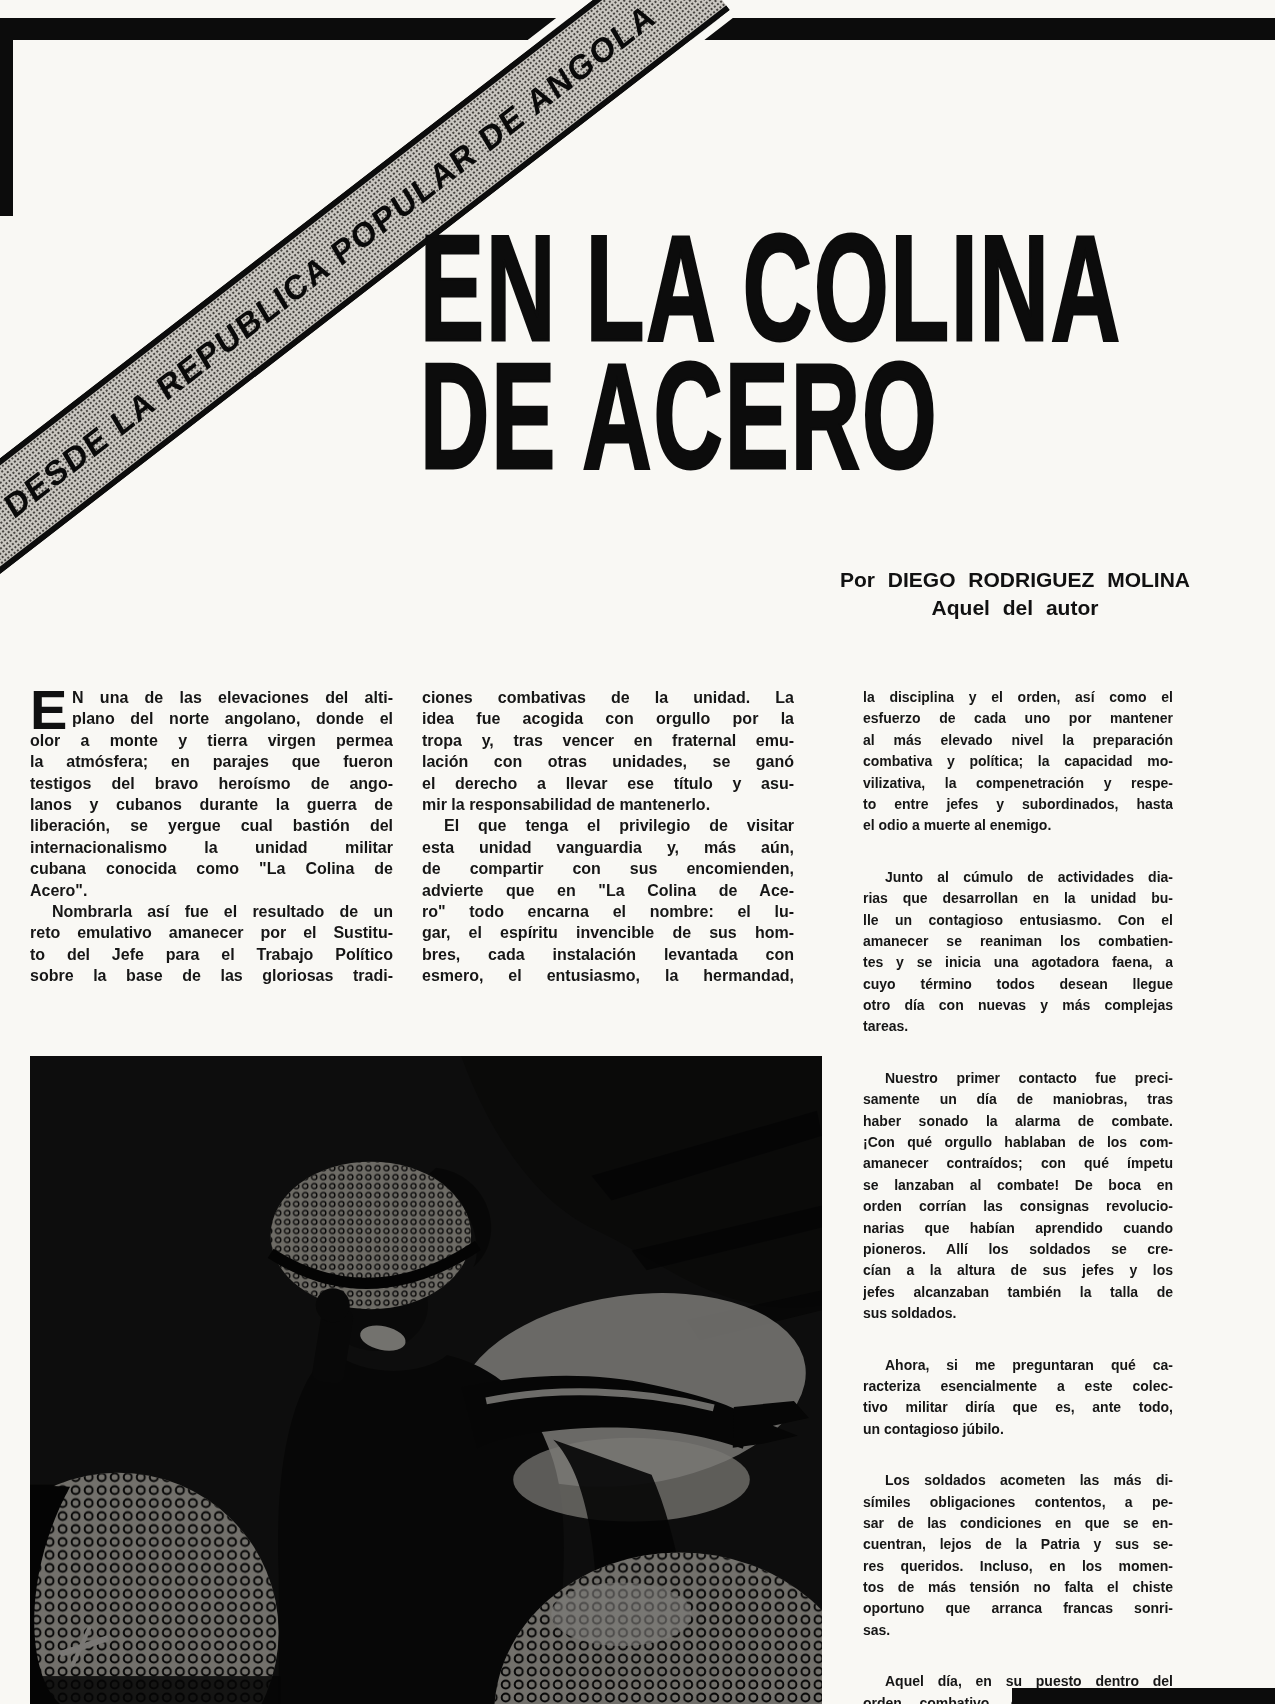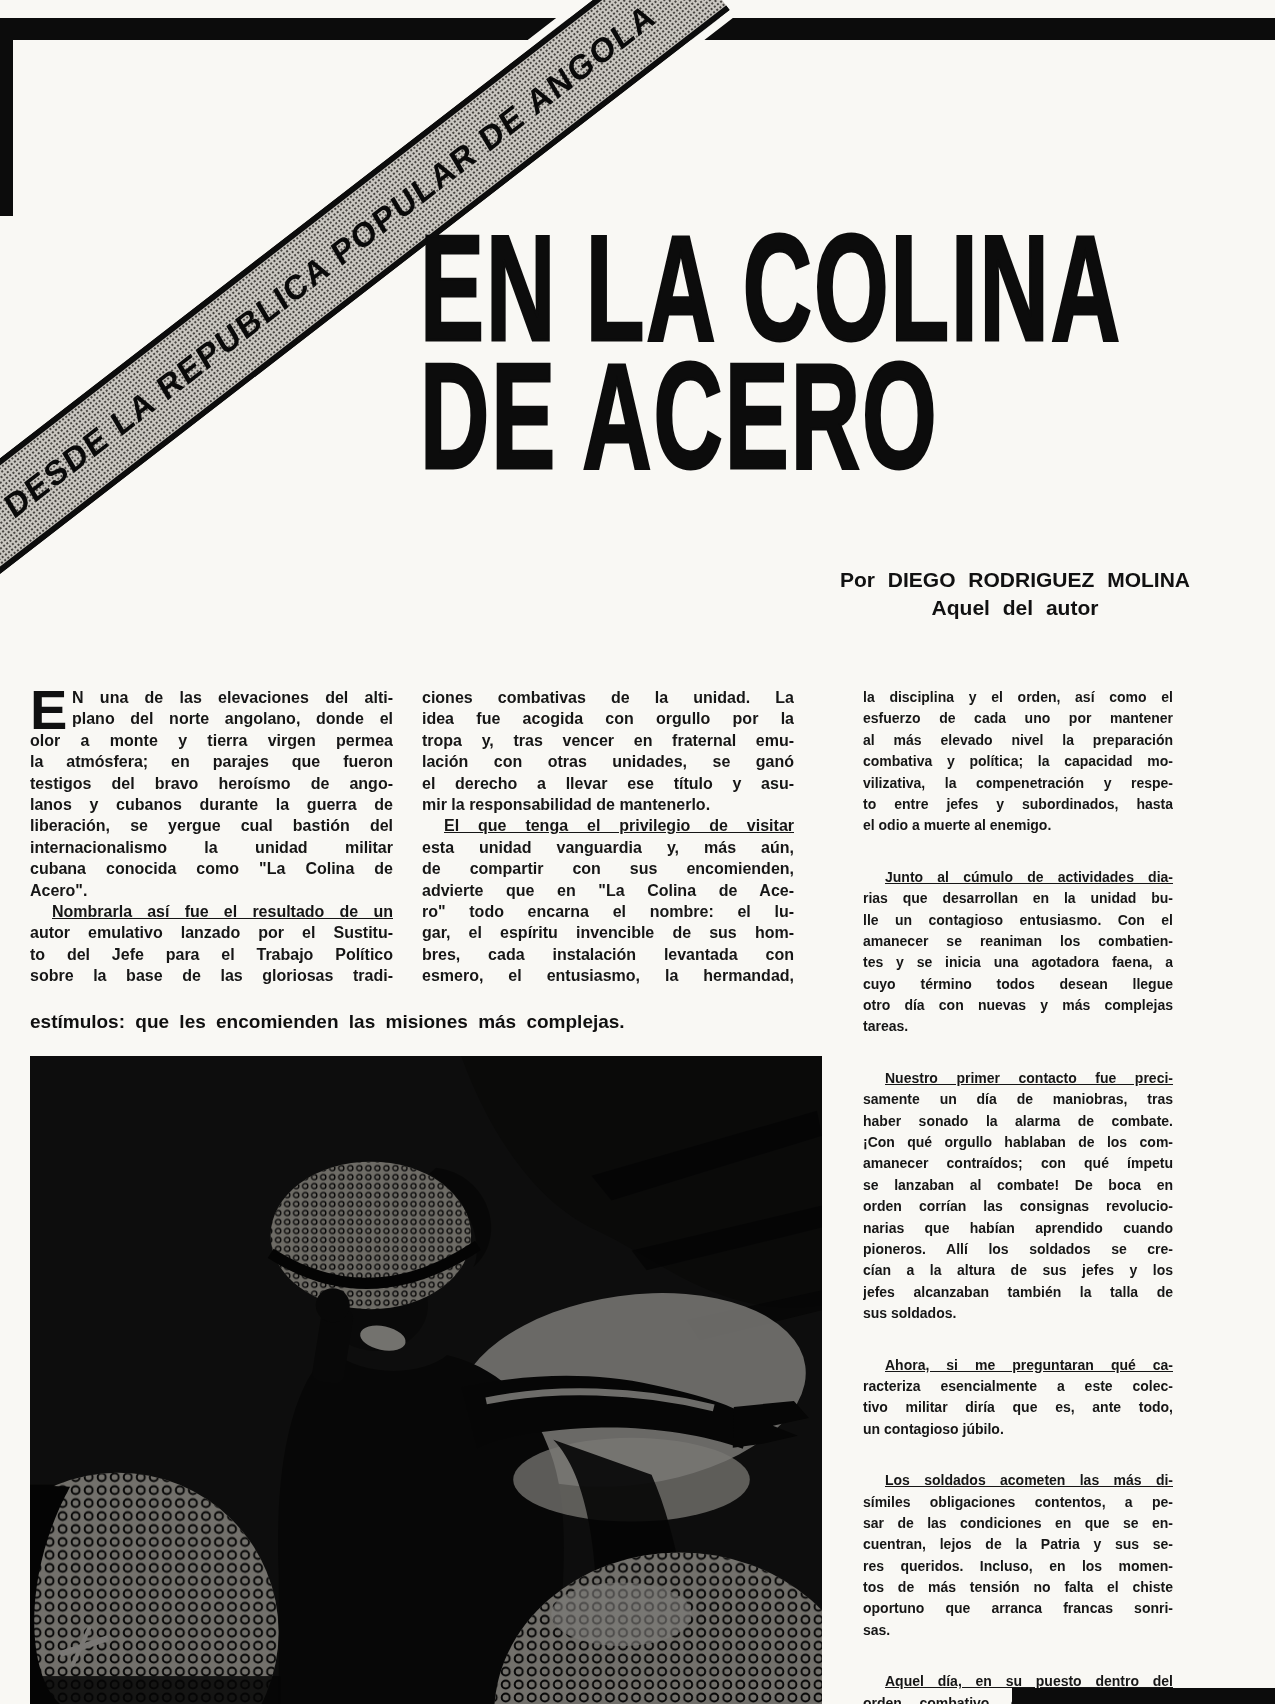--- a/index.html
+++ b/index.html
@@ -48,21 +48,21 @@
   .col-1{left:30px;width:363px;font-size:16px;}
   .col-2{left:422px;width:372px;font-size:16px;}
   .col-3{left:863px;width:310px;font-size:14px;}
   .para{position:relative;}
   .para.gap{margin-top:30px;}
   .ln{
     height:21.4px;line-height:21.4px;
     text-align:justify;text-align-last:justify;overflow:hidden;
   }
   .ln.last{text-align-last:left;}
-  .ln.first{padding-left:22px;text-decoration:underline;}
+  .ln.first{padding-left:22px;}
   .ln.dc-pad{padding-left:42px;}
   .drop{
     position:absolute;left:0;top:1px;font-size:56px;line-height:44px;
     font-weight:bold;color:#101010;
   }
 
   
   .caption{
     position:absolute;left:30px;top:1010px;width:760px;
     font-weight:bold;font-size:19px;line-height:23px;word-spacing:5px;color:#101010;
@@ -103,21 +103,21 @@
         <div class="ln">la atmósfera; en parajes que fueron</div>
         <div class="ln">testigos del bravo heroísmo de ango-</div>
         <div class="ln">lanos y cubanos durante la guerra de</div>
         <div class="ln">liberación, se yergue cual bastión del</div>
         <div class="ln">internacionalismo la unidad militar</div>
         <div class="ln">cubana conocida como "La Colina de</div>
         <div class="ln last">Acero".</div>
       </div>
       <div class="para">
         <div class="ln first">Nombrarla así fue el resultado de un</div>
-        <div class="ln">autor emulativo lanzado por el Sustitu-</div>
+        <div class="ln">reto emulativo amanecer por el Sustitu-</div>
         <div class="ln">to del Jefe para el Trabajo Político</div>
         <div class="ln">sobre la base de las gloriosas tradi-</div>
       </div>
     </div>
   <div class="col col-2">
       <div class="para">
         <div class="ln">ciones combativas de la unidad. La</div>
         <div class="ln">idea fue acogida con orgullo por la</div>
         <div class="ln">tropa y, tras vencer en fraternal emu-</div>
         <div class="ln">lación con otras unidades, se ganó</div>
@@ -186,21 +186,20 @@
         <div class="ln last">sas.</div>
       </div>
       <div class="para gap">
         <div class="ln first">Aquel día, en su puesto dentro del</div>
         <div class="ln">orden combativo, el sargento de ter-</div>
         <div class="ln">cera Enrique Barrios recordaba las</div>
       </div>
     </div>
 
   <div class="caption">
-    <div>estímulos: que les encomienden las misiones más complejas.</div>
   </div>
 
   <div class="photo">
     <svg viewBox="0 0 790 650" preserveAspectRatio="none">
       <defs>
         <pattern id="mesh" width="9" height="9" patternUnits="userSpaceOnUse">
           <circle cx="4.5" cy="4.5" r="2.6" fill="none" stroke="#0b0b0b" stroke-width="1.3"></circle>
         </pattern>
         <pattern id="mesh2" width="13" height="13" patternUnits="userSpaceOnUse">
           <circle cx="6.5" cy="6.5" r="4" fill="none" stroke="#0b0b0b" stroke-width="1.9"></circle>

